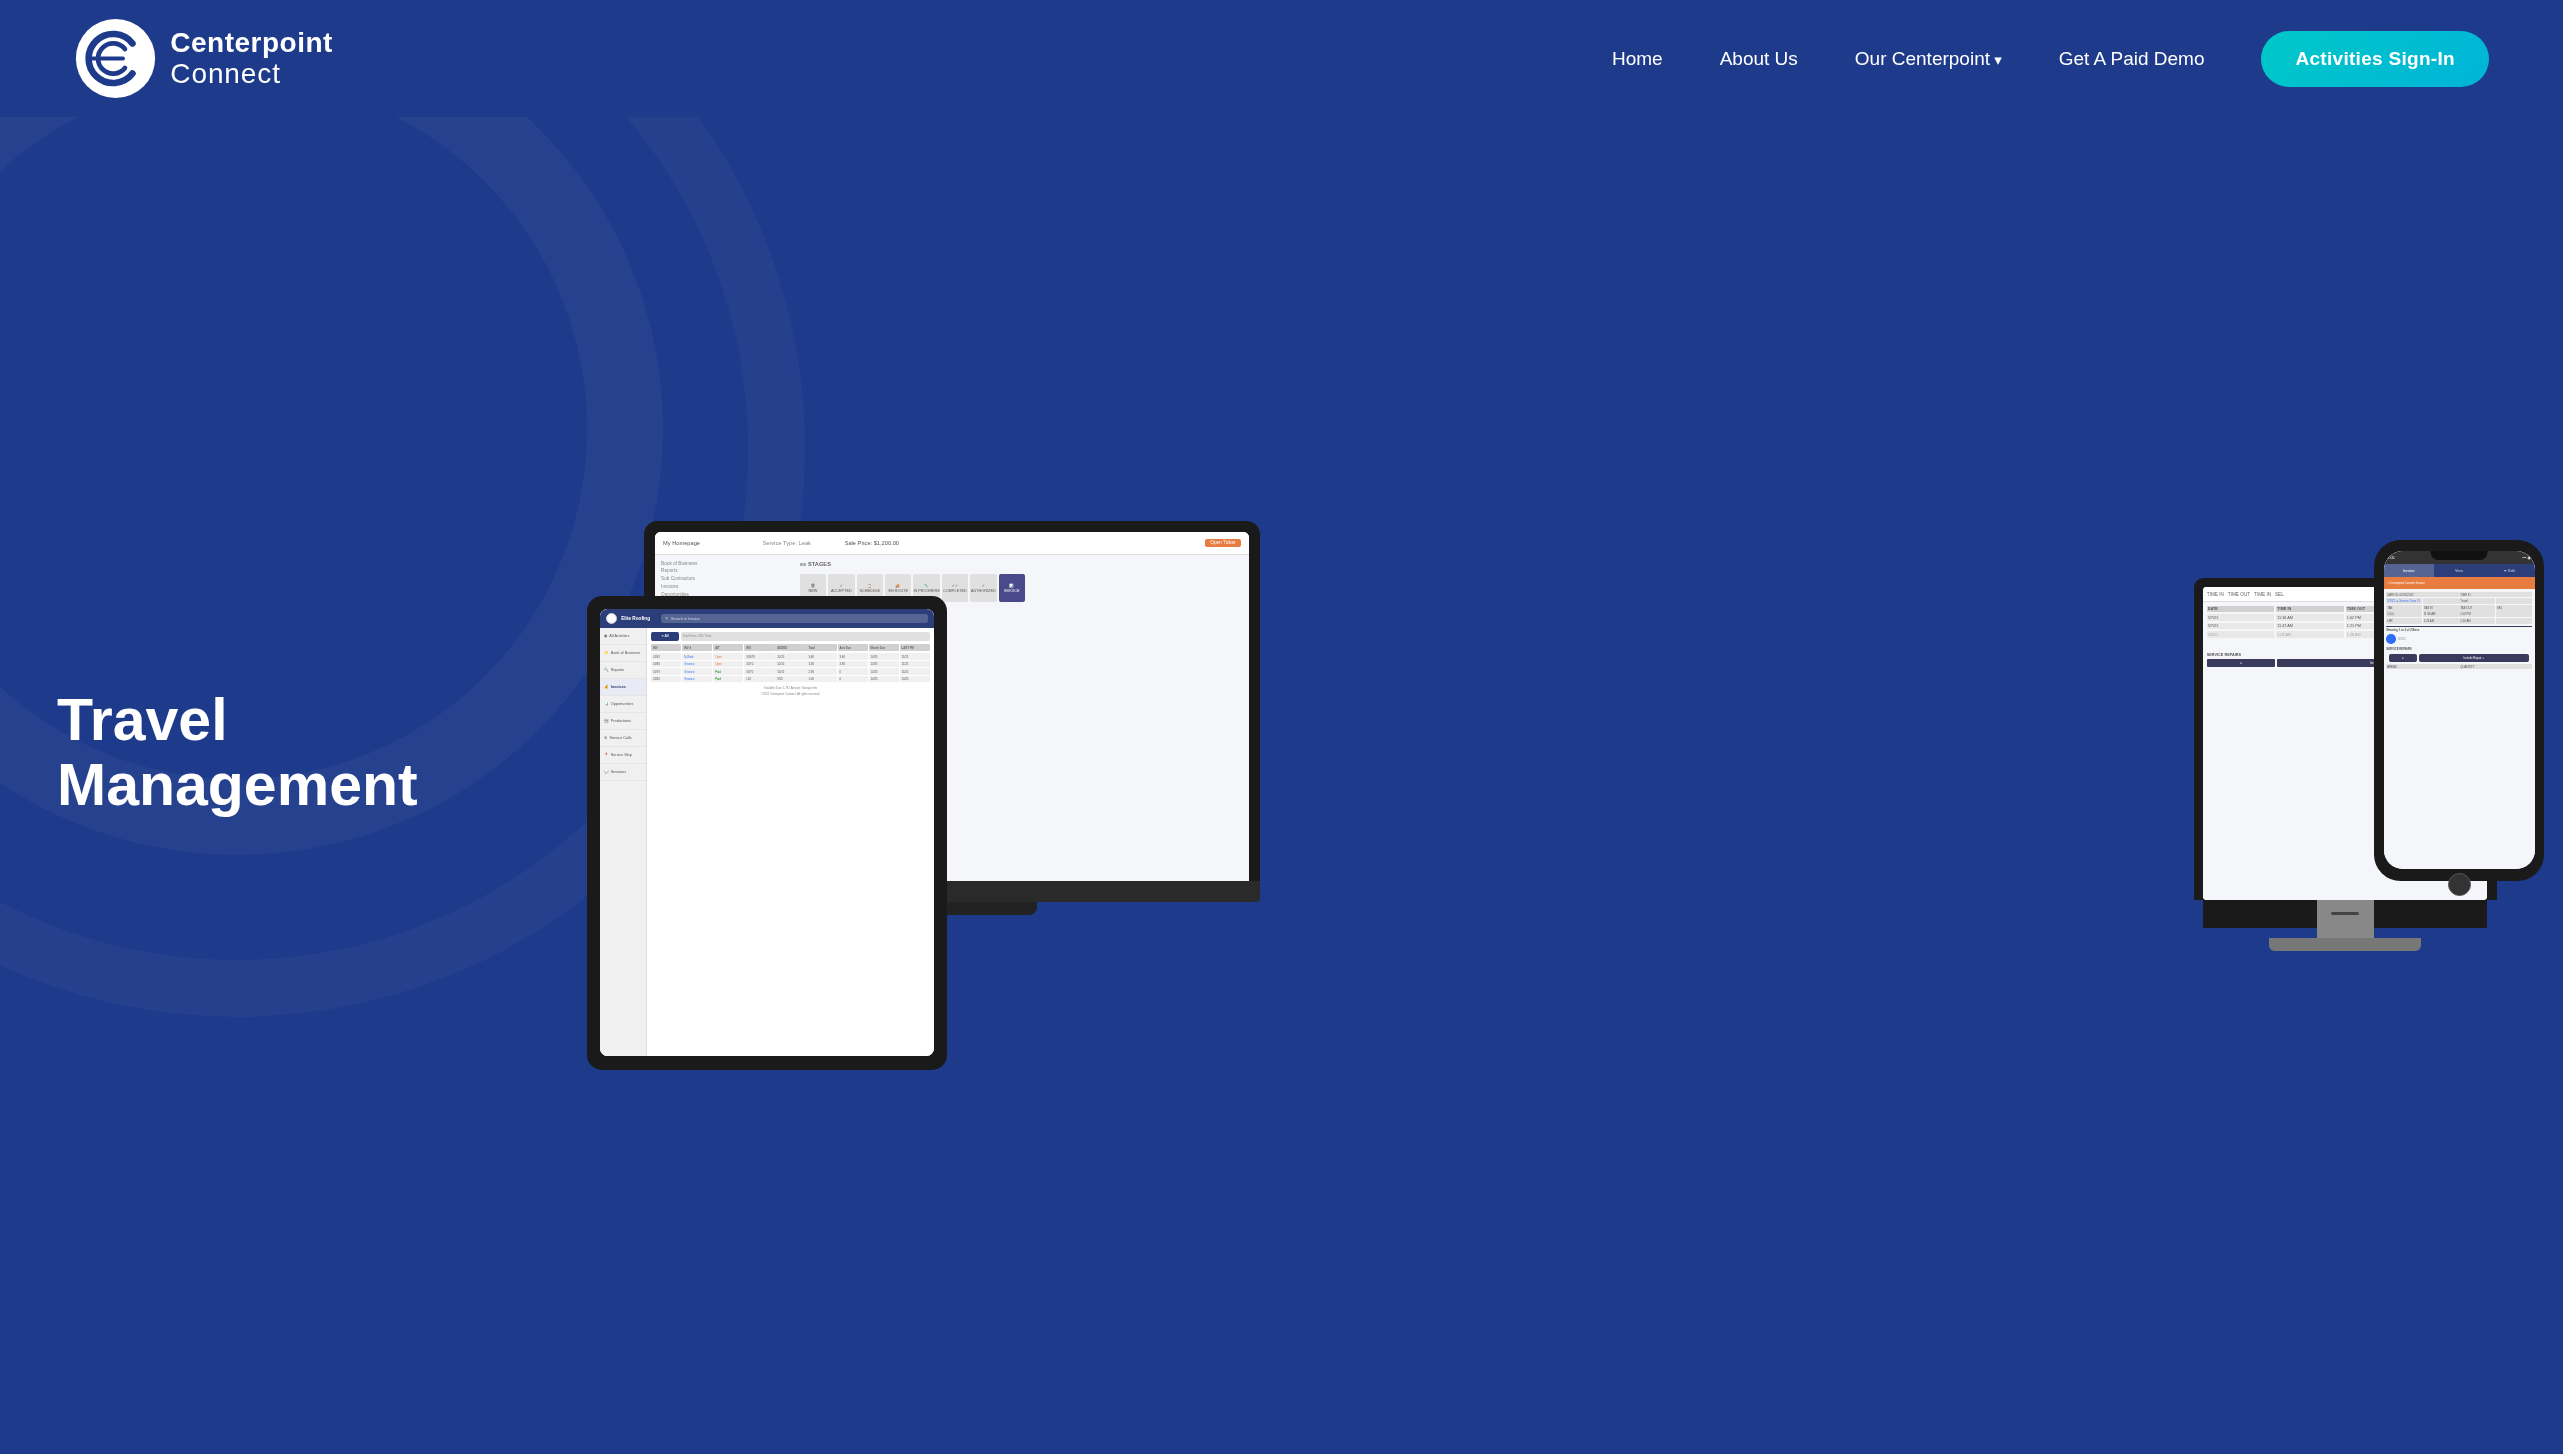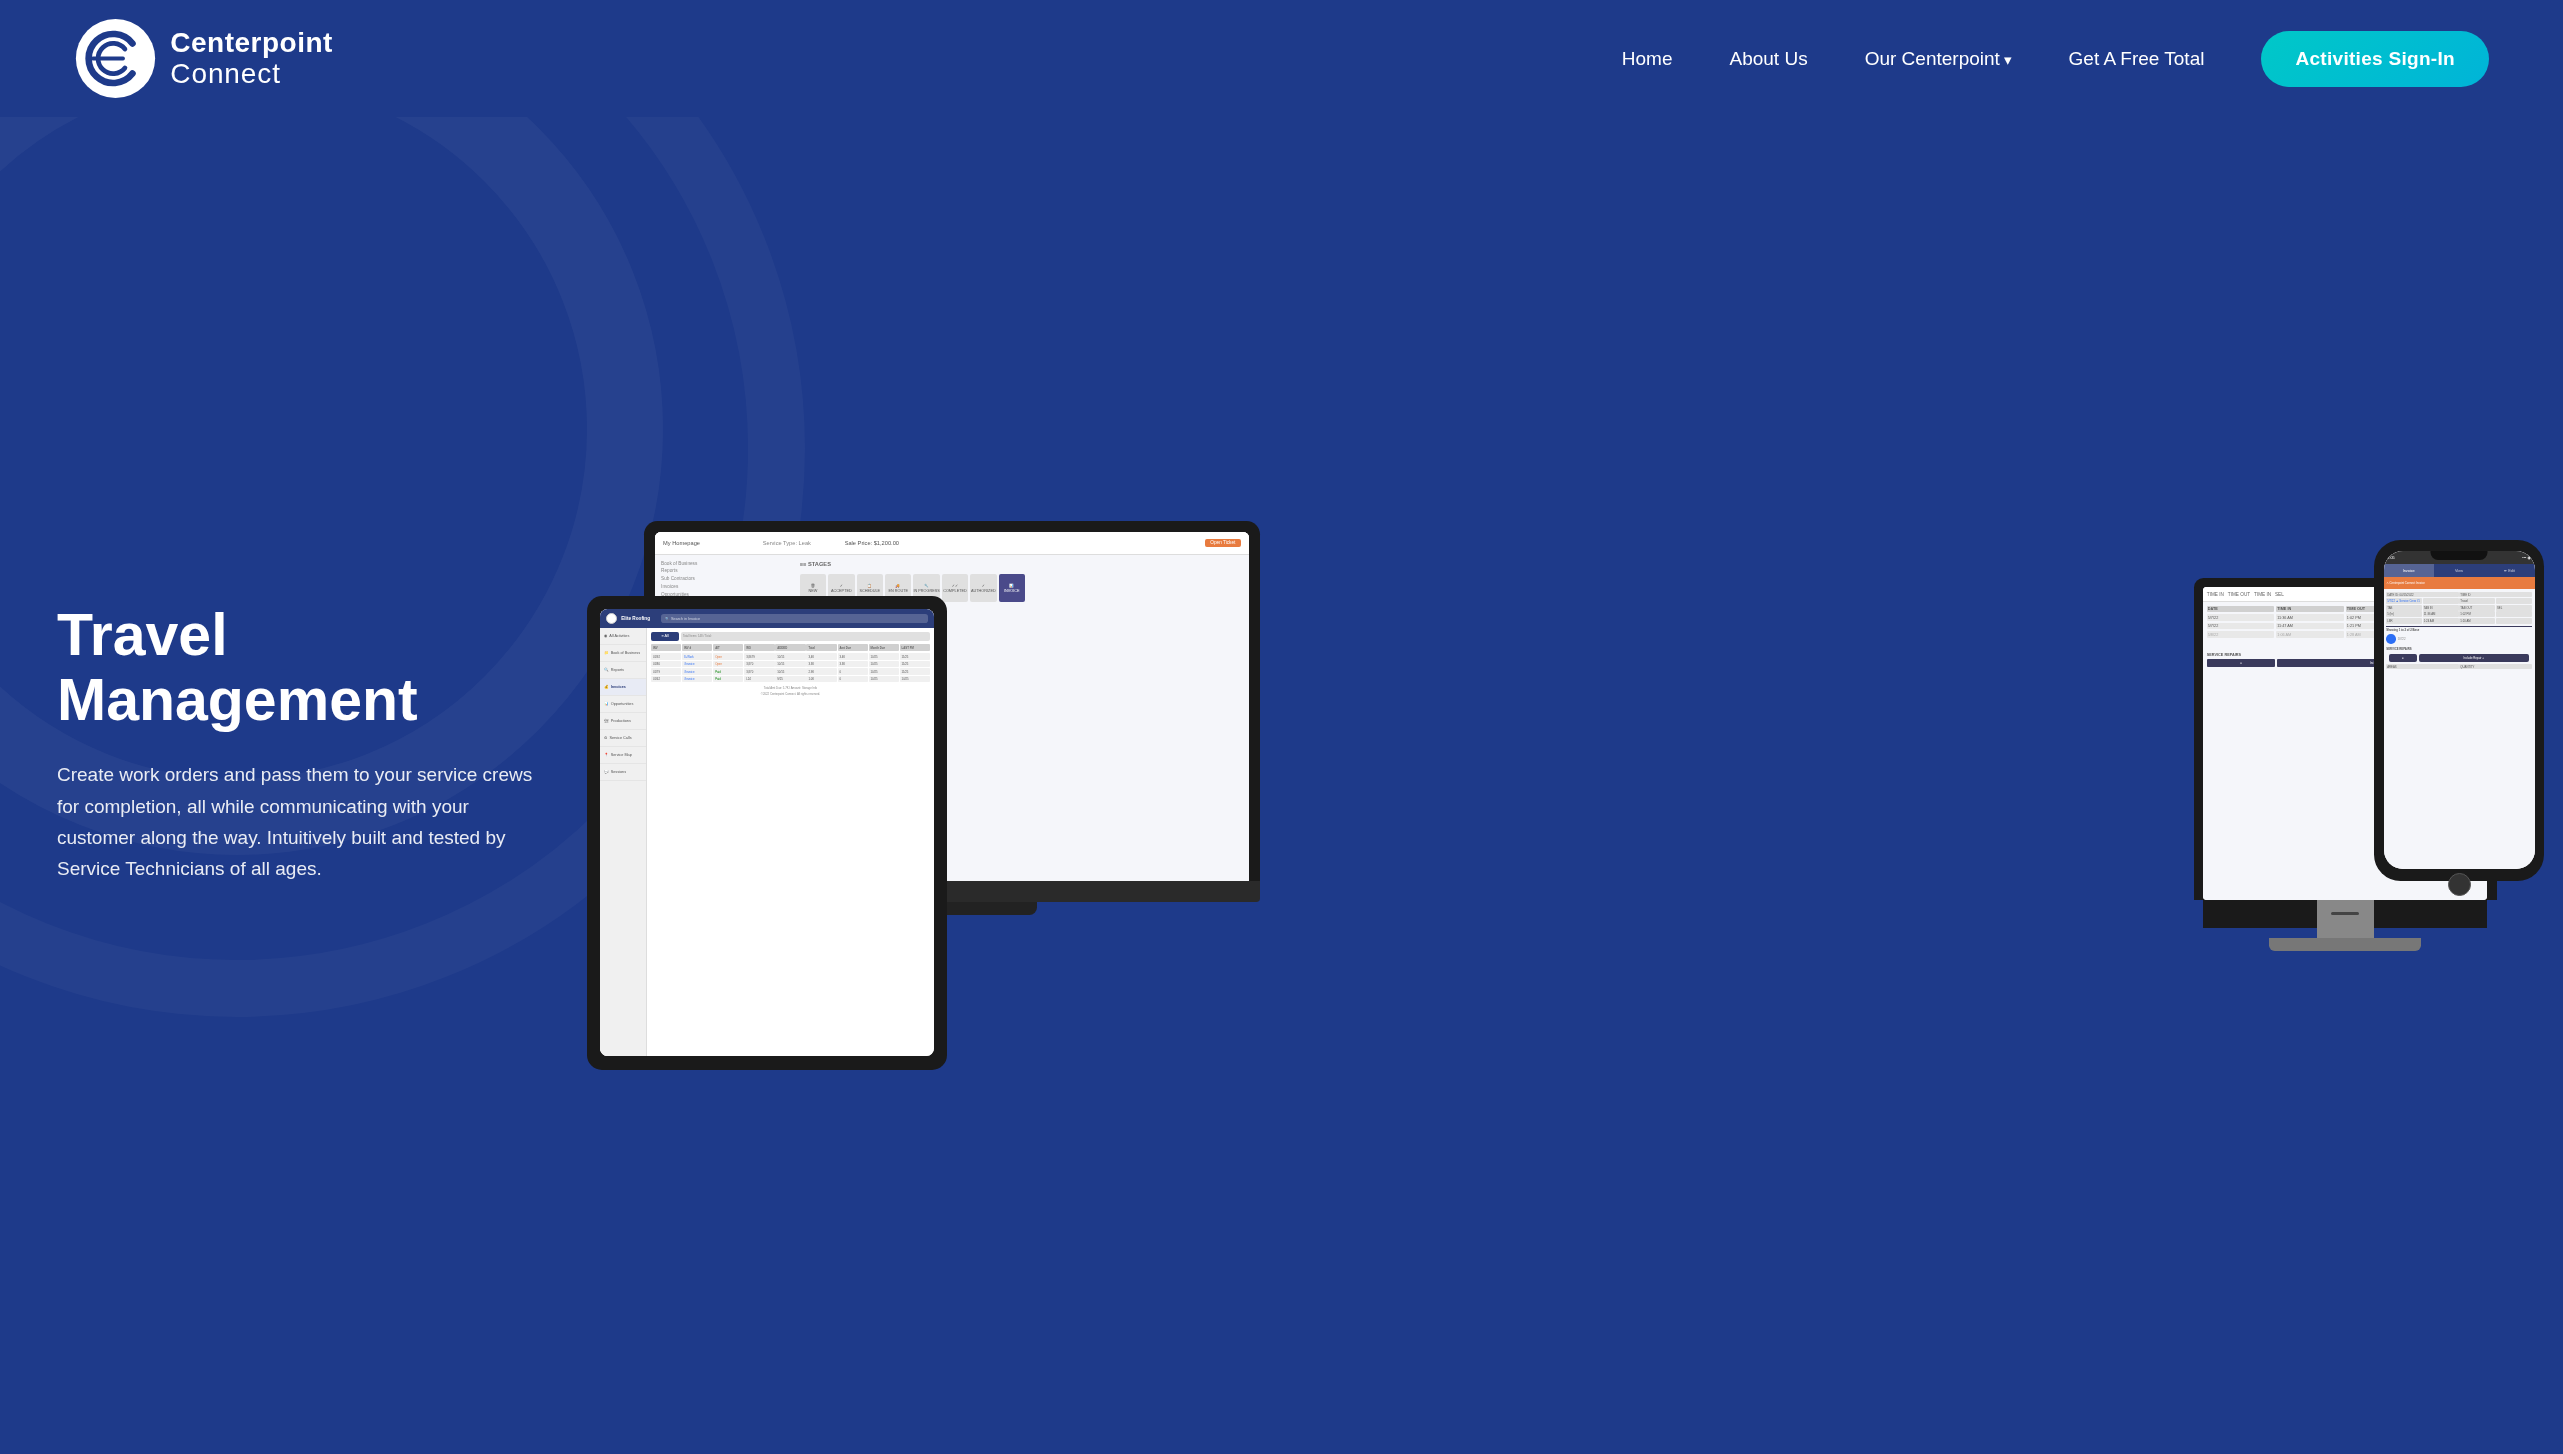--- a/index.html
+++ b/index.html
@@ -677,35 +677,34 @@
     <li>
       <a href="#">Home</a>
     </li>
     <li>
       <a href="#">About Us</a>
     </li>
     <li>
       <a href="#" class="has-arrow">Our Centerpoint</a>
     </li>
     <li>
-      <a href="#">Get A Free Total</a>
+      <a href="#">Get A Paid Demo</a>
     </li>
   </ul>
 
   <button class="cta-btn">Activities Sign-In</button>
 </nav>
 
 <section class="hero">
 
   <div class="bg-arc"></div>
   <div class="bg-arc-2"></div>
 
   <div class="hero-left">
     <h1 class="hero-title">Travel Management</h1>
-    <p class="hero-desc">Create work orders and pass them to your service crews for completion, all while communicating with your customer along the way. Intuitively built and tested by Service Technicians of all ages.</p>
   </div>
 
   <div class="hero-right">
 
     <div class="device-laptop">
       <div class="laptop-screen-outer">
         <div class="laptop-screen-inner">
 
           <div class="laptop-app">
             <div class="laptop-top-bar">

